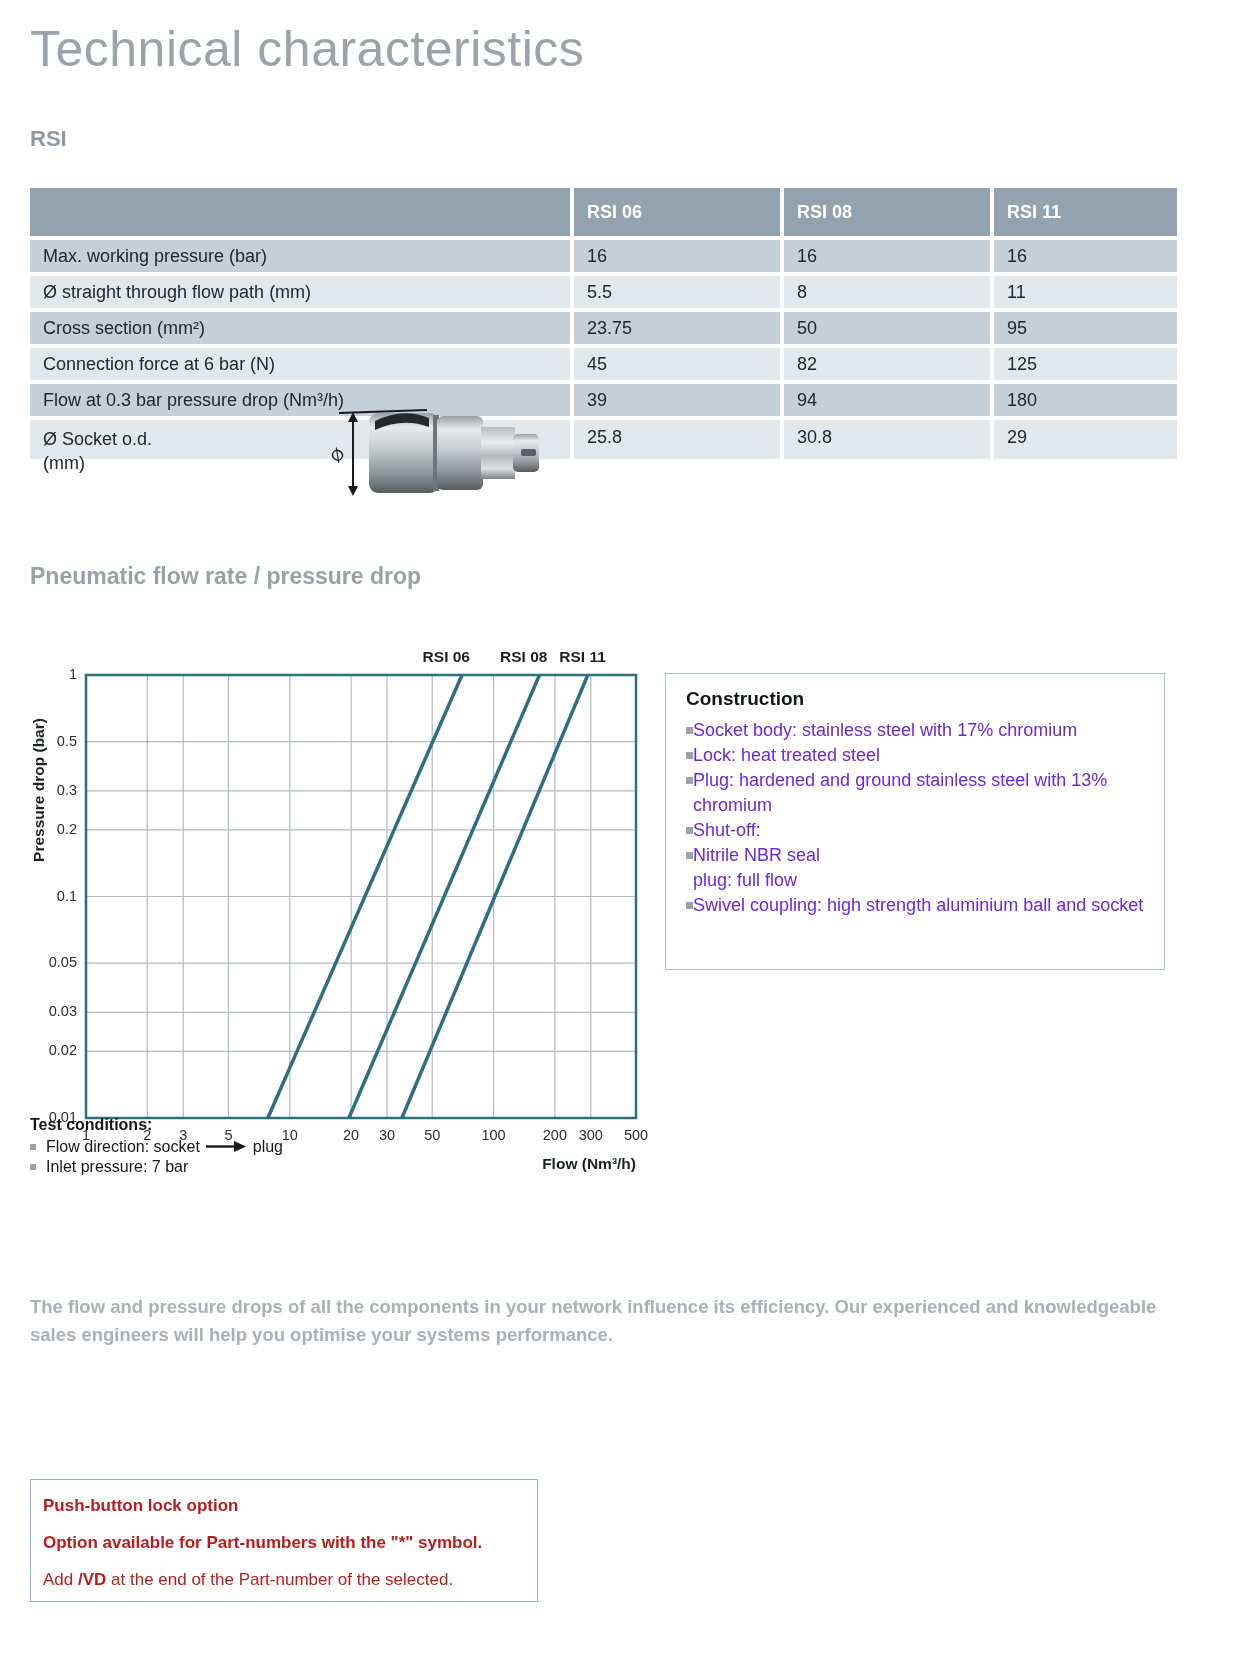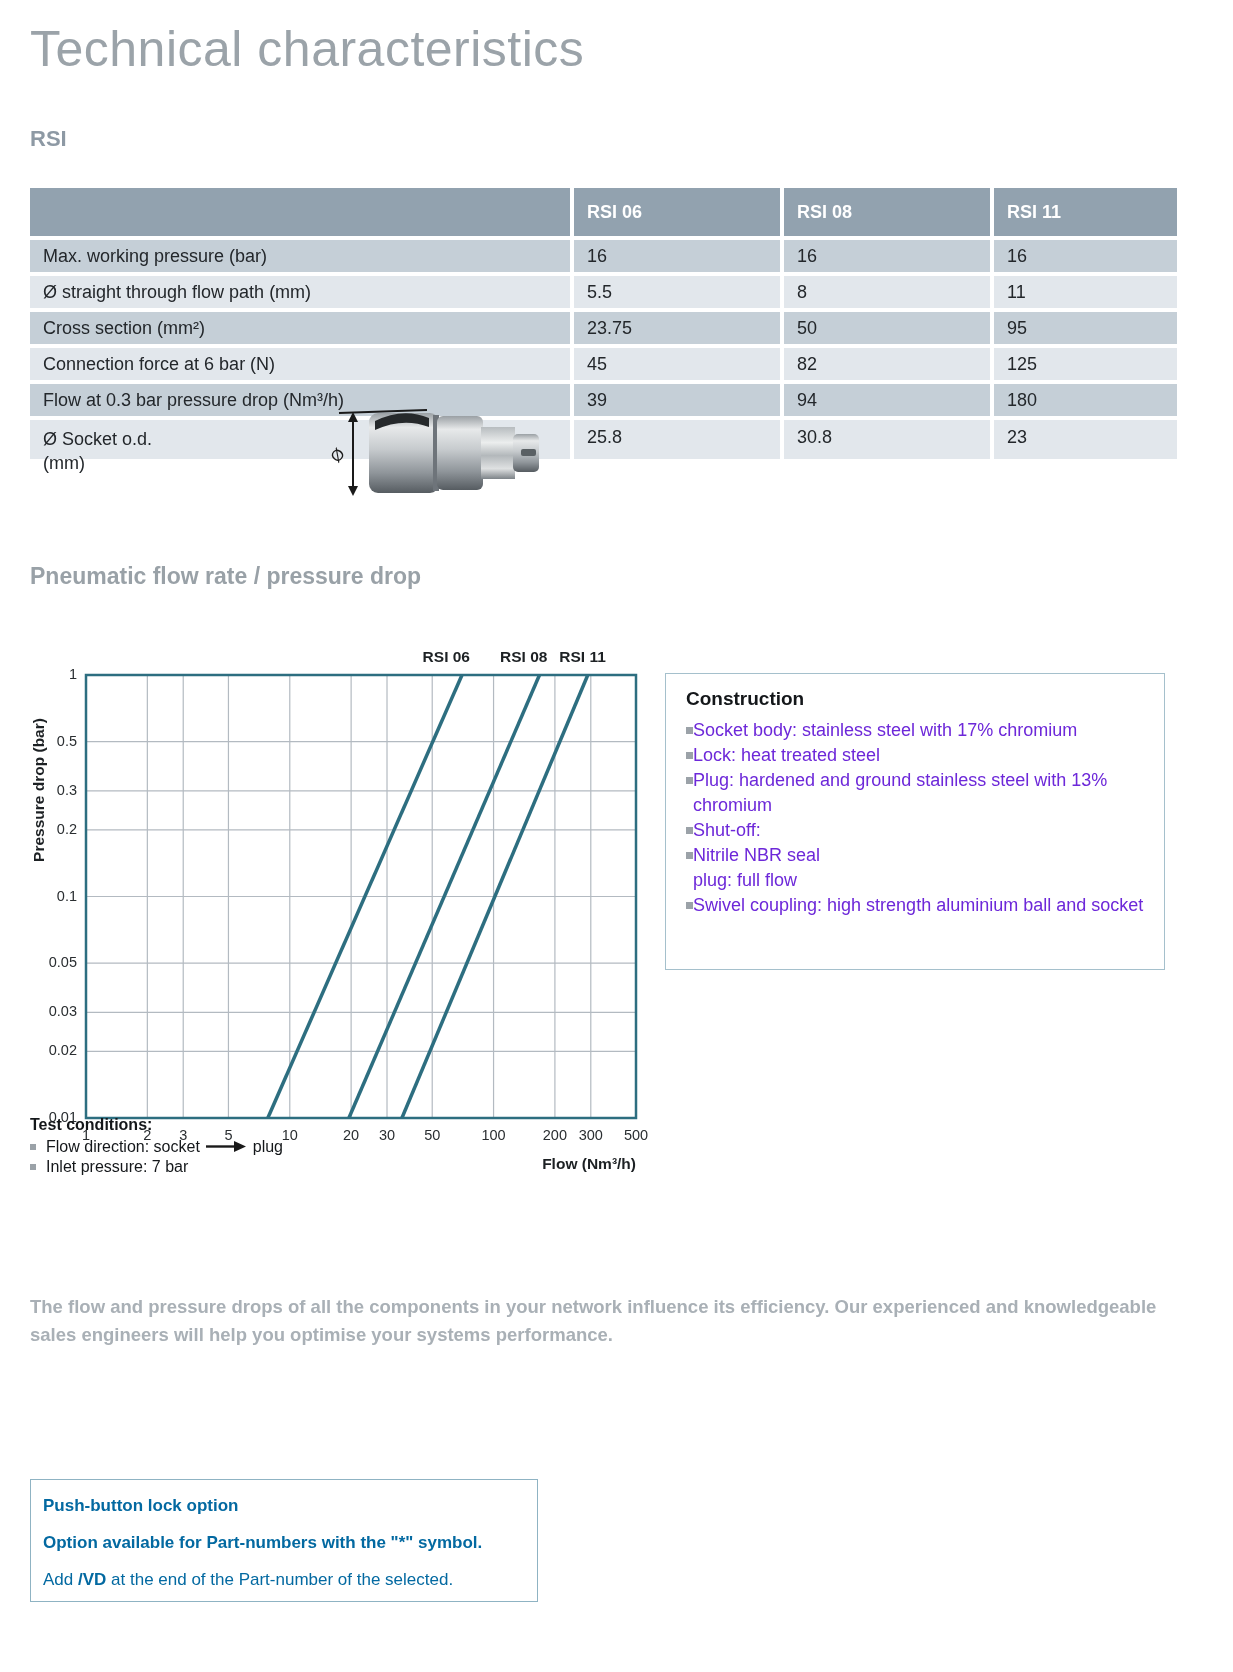--- a/index.html
+++ b/index.html
@@ -48,21 +48,21 @@
   .tc-li{display:flex;gap:10px;font-size:16px;line-height:20px;color:#14171a;align-items:flex-end;}
   .tc-li .sq{width:6px;height:6px;margin-top:0;align-self:center;}
   .arrow-svg{margin:0 2px;}
 
   
   #note{left:30px;top:1293px;width:1155px;font-size:18.5px;font-weight:bold;
         color:#a9b0b6;line-height:28px;}
 
   
   #push-box{left:30px;top:1479px;width:508px;height:123px;border:1px solid #8fb3c3;
-            box-sizing:border-box;padding:16px 12px 0 12px;font-size:17px;color:#0369a1;}
+            box-sizing:border-box;padding:16px 12px 0 12px;font-size:17px;color:#b91c1c;}
   #push-box .row{margin-bottom:17px;}
   .b{font-weight:bold;}
 </style>
 </head>
 <body>
 
 <div class="abs" id="page-title">Technical characteristics</div>
 <div class="abs" id="rsi-heading">RSI</div>
 
 <div class="abs" id="spec-table">
@@ -100,21 +100,21 @@
       <div class="cell lab">Flow at 0.3 bar pressure drop (Nm³/h)</div>
       <div class="cell val">39</div>
       <div class="cell val">94</div>
       <div class="cell val">180</div>
     </div>
     <div class="trow light tall light">
       <div class="cell lab">Ø Socket o.d.
 (mm)</div>
       <div class="cell val">25.8</div>
       <div class="cell val">30.8</div>
-      <div class="cell val">23</div>
+      <div class="cell val">29</div>
       <svg id="socket-figure" width="220" height="94" viewBox="0 0 220 94" xmlns="http://www.w3.org/2000/svg" style="display: block;">
   <defs>
     <linearGradient id="gBody" x1="0" y1="0" x2="0" y2="1">
       <stop offset="0" stop-color="#9aa0a4"></stop>
             <stop offset="0.18" stop-color="#e7e9ea"></stop>
       <stop offset="0.45" stop-color="#c7cbce"></stop>
             <stop offset="0.75" stop-color="#8f959a"></stop>
       <stop offset="1" stop-color="#565c61"></stop>
     </linearGradient>
     <linearGradient id="gNut" x1="0" y1="0" x2="0" y2="1">

